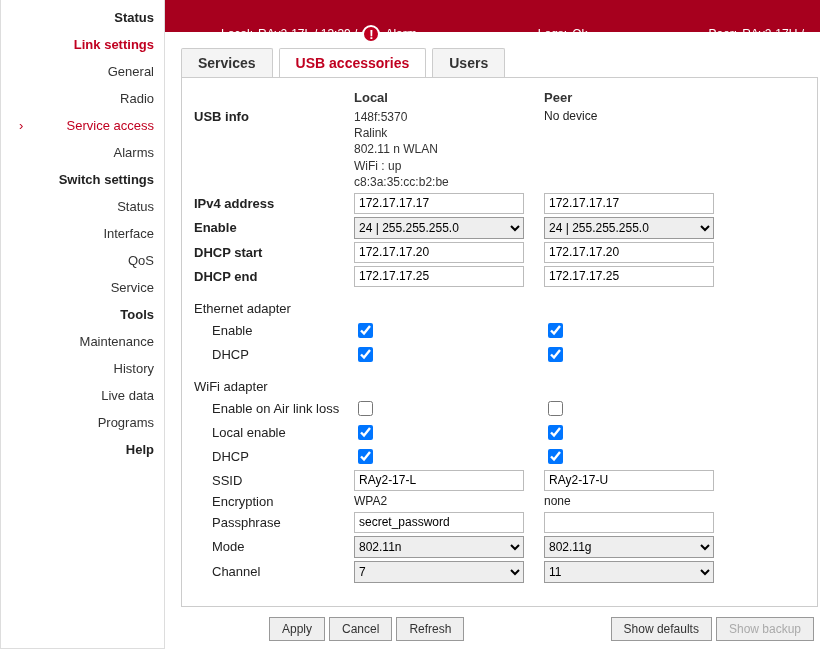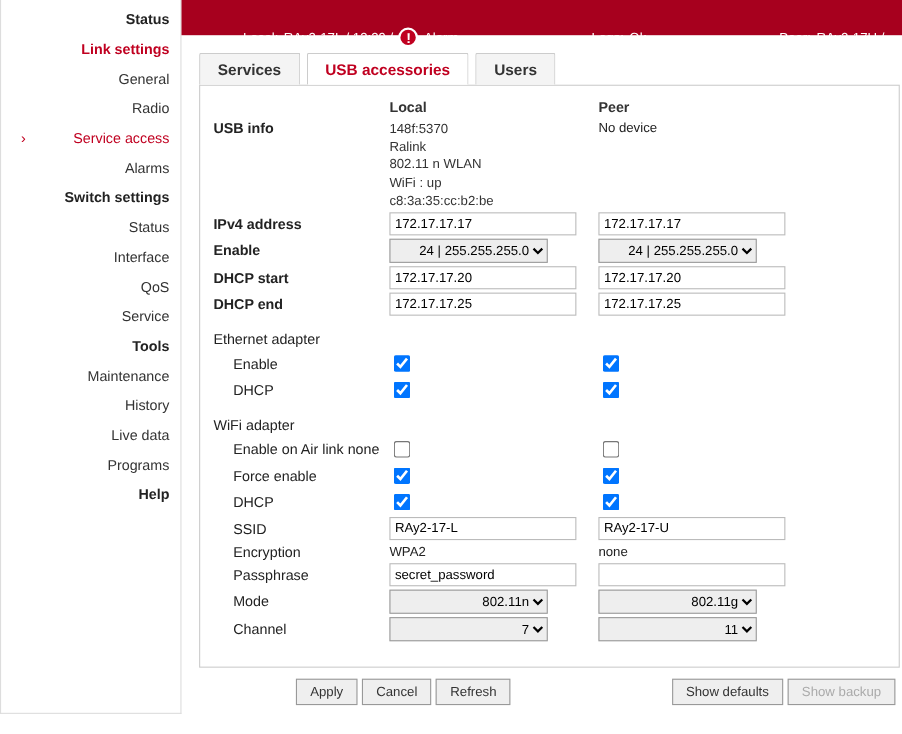--- a/index.html
+++ b/index.html
@@ -87,22 +87,22 @@
     margin:3px 0;
   }
   .row .label { color:#222; }
   .section-title { font-weight:normal; color:#222; margin-top:14px; margin-bottom:4px;}
   .row.indent .label { padding-left:18px; }
   input[type=text] {
     width:170px; height:21px; padding:2px 4px;
     border:1px solid #bbb; font-family:inherit; font-size:12px;
   }
   select {
-    width:144px; height:22px; border:1px solid #999; background:#eee;
-    font-family:inherit; font-size:12px;text-align:right;
+    width:170px; height:22px; border:1px solid #999; background:#eee;
+    font-family:inherit; font-size:12px;
   }
   input[type=checkbox] { width:15px; height:15px; }
   .plain { font-size:12px; color:#222; }
   .usbinfo { font-size:12px; line-height:1.35; }
   
   .actions {
     display:flex; gap:6px; padding:10px 4px 8px 0; justify-content:flex-end;
     margin:0 2px 0 16px;
   }
   .actions .spacer { flex:1; }
@@ -213,26 +213,26 @@
         <div><input type="checkbox" checked="" style=""></div>
       </div>
       <div class="row indent">
         <div class="label">DHCP</div>
         <div><input type="checkbox" checked="" style=""></div>
         <div><input type="checkbox" checked="" style=""></div>
       </div>
 
       <div class="section-title">WiFi adapter</div>
       <div class="row indent">
-        <div class="label">Enable on Air link none</div>
+        <div class="label">Enable on Air link loss</div>
         <div><input type="checkbox" style=""></div>
         <div><input type="checkbox" style=""></div>
       </div>
       <div class="row indent">
-        <div class="label">Force enable</div>
+        <div class="label">Local enable</div>
         <div><input type="checkbox" checked="" style=""></div>
         <div><input type="checkbox" checked="" style=""></div>
       </div>
       <div class="row indent">
         <div class="label">DHCP</div>
         <div><input type="checkbox" checked="" style=""></div>
         <div><input type="checkbox" checked="" style=""></div>
       </div>
       <div class="row indent">
         <div class="label">SSID</div>

